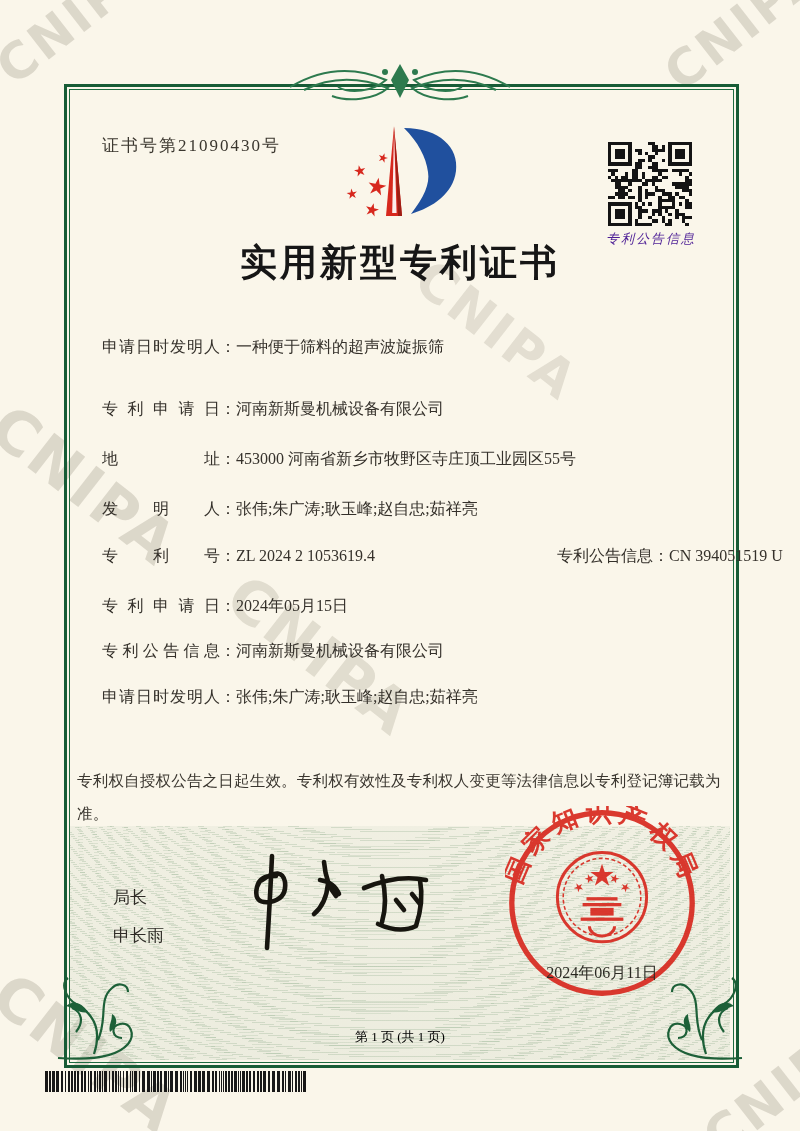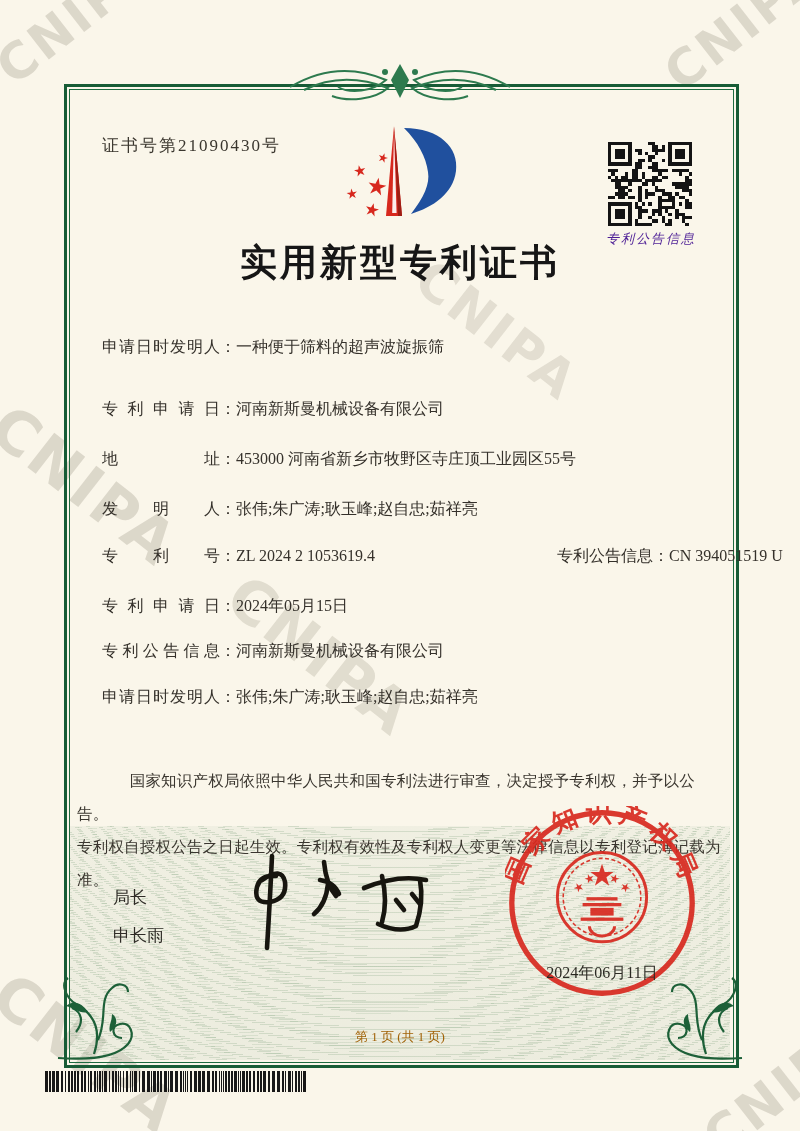--- a/index.html
+++ b/index.html
@@ -30,21 +30,21 @@
   .lbl{display:inline-block;width:118px;text-align:justify;text-align-last:justify;
        vertical-align:bottom;}
   .colon{display:inline-block;}
   .val{}
   .col2{position:absolute;left:455px;top:0;}
   .notice{position:absolute;left:77px;top:764px;width:648px;font-size:15.5px;
           line-height:33px;color:#3a362f;letter-spacing:0.2px;}
   .notice .l1{text-indent:3.4em;}
   .sig-title{left:113px;top:886px;font-size:17px;color:#2f2c27;}
   .sig-name{left:113px;top:924px;font-size:17px;color:#2f2c27;}
-  .footer-page{left:0;top:1028px;width:800px;text-align:center;font-size:13px;color:#a16207;}
+  .footer-page{left:0;top:1028px;width:800px;text-align:center;font-size:13px;color:#000000;}
   .barcode{left:45px;top:1071px;width:266px;height:21px;font-size:0;}
   .barcode i{display:inline-block;height:100%;background:#181818;}
   .seal-wrap{left:505px;top:806px;width:194px;height:194px;}
   .logo-wrap{left:328px;top:126px;width:140px;height:94px;}
   .ornament-top{left:288px;top:60px;width:224px;height:54px;}
   .corner-br{left:644px;top:972px;width:100px;height:92px;}
   .corner-bl{left:56px;top:972px;width:100px;height:92px;transform:scaleX(-1);}
   .sig-script{left:228px;top:850px;width:210px;height:104px;}
 </style>
 </head>
@@ -350,21 +350,20 @@
   <span class="lbl">专利申请日</span><span class="colon">：</span><span class="val">2024年05月15日</span>
 </div>
 <div class="row" style="top:641px;">
   <span class="lbl">专利公告信息</span><span class="colon">：</span><span class="val">河南新斯曼机械设备有限公司</span>
 </div>
 <div class="row" style="top:687px;">
   <span class="lbl">申请日时发明人</span><span class="colon">：</span><span class="val">张伟;朱广涛;耿玉峰;赵自忠;茹祥亮</span>
 </div>
 
 <div class="notice">
-  <div class="l1">国家知识产权局依照中华人民共和国专利法进行审查，决定授予专利权，并予以公告。</div>
   <div class="l2">专利权自授权公告之日起生效。专利权有效性及专利权人变更等法律信息以专利登记簿记载为准。</div>
 </div>
 
 <div class="abs sig-title">局长</div>
 <div class="abs sig-name">申长雨</div>
 <svg class="abs sig-script" viewBox="0 0 210 104">
   <g fill="none" stroke="#17150f" stroke-width="4.6" stroke-linecap="round" stroke-linejoin="round">
     <path d="M34,30 q20,-14 23,2 q2,17 -15,20 q-17,2 -13,-15 q3,-12 19,-11"></path>
     <path d="M44,6 q-2,44 -5,92"></path>
     <path d="M100,34 q-2,20 -14,30"></path>

